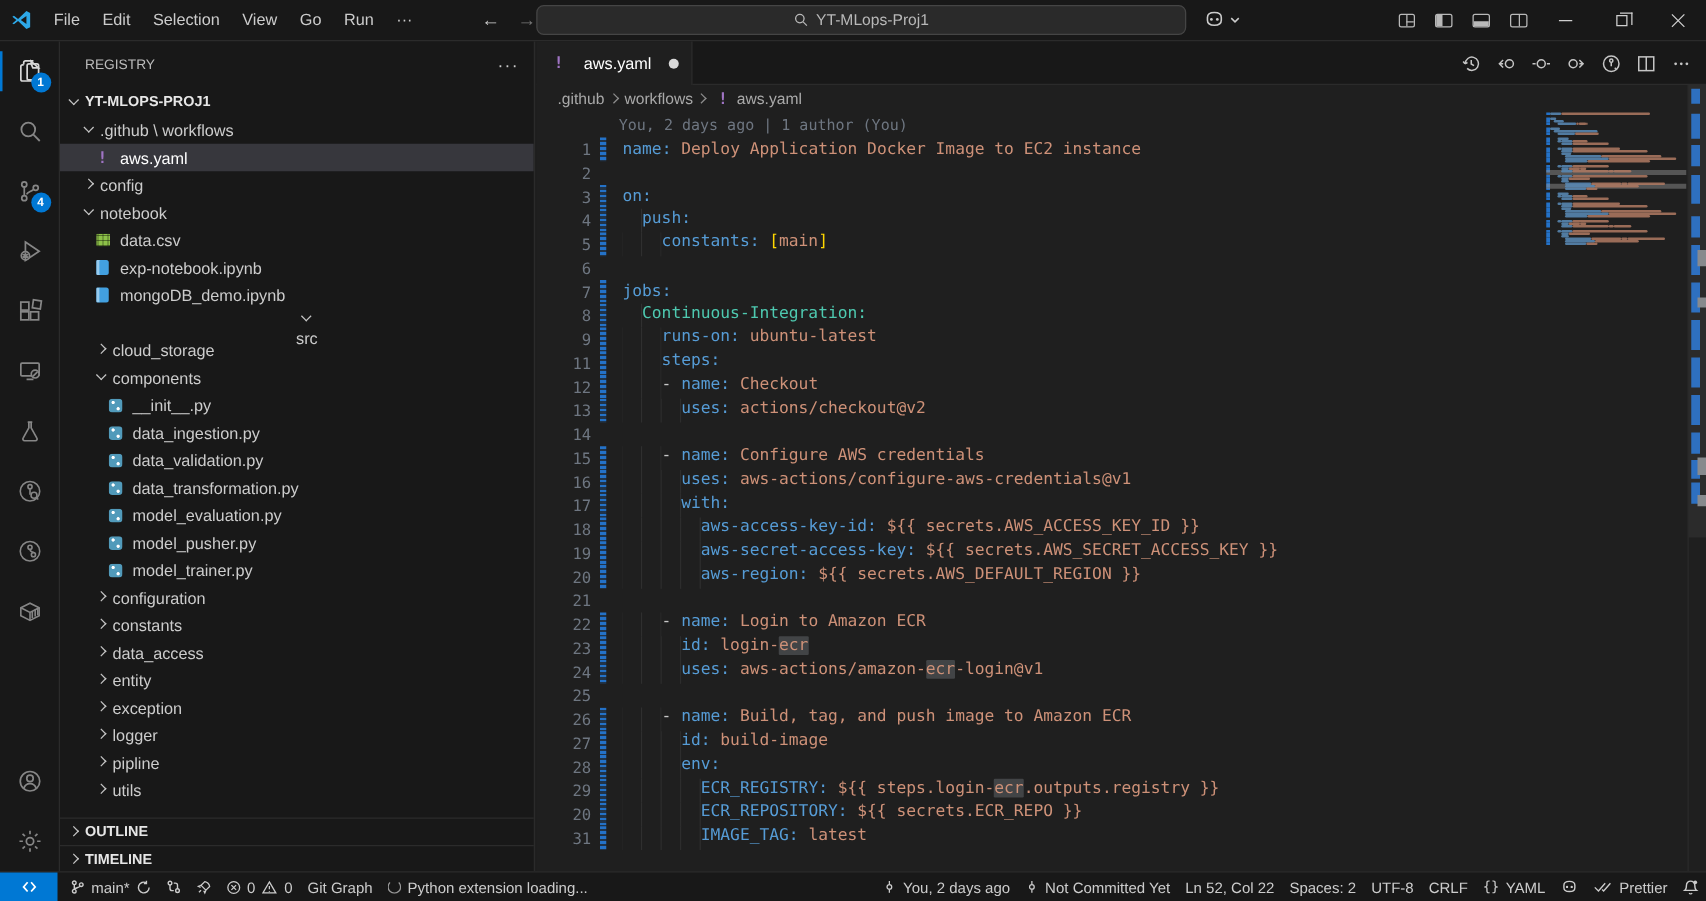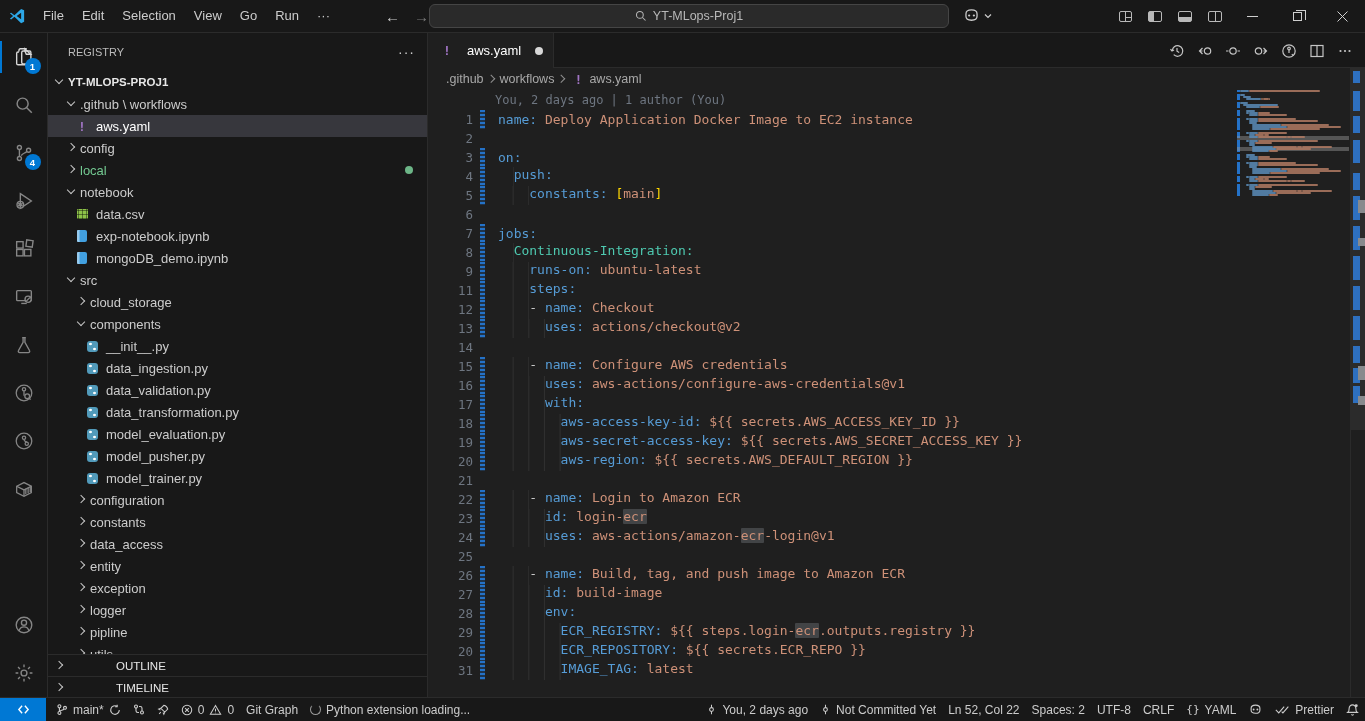--- a/index.html
+++ b/index.html
@@ -48,21 +48,21 @@
   .trow .lbl{white-space:nowrap;}
   .chev{width:16px;height:16px;position:relative;flex:none;}
   .chev::before{content:'';position:absolute;width:5px;height:5px;border-right:1.4px solid #c5c5c5;border-bottom:1.4px solid #c5c5c5;top:4px;left:4px;transform:rotate(-45deg);}
   .chev.open::before{transform:rotate(45deg);top:3px;}
   .fi{width:16px;height:16px;display:flex;align-items:center;justify-content:center;margin-right:6px;flex:none;font-family:"DejaVu Sans Mono",monospace;}
   .fi-yaml{color:#a074c4;font-weight:700;font-size:13px;}
   .fi-csv::before{content:'';width:11px;height:10px;border-radius:1px;background-color:#8dc149;background-image:linear-gradient(to right,rgba(0,0,0,.4) 1px,transparent 1px),linear-gradient(to bottom,rgba(0,0,0,.4) 1px,transparent 1px);background-size:4px 4px;background-position:1px 1px;}
   .fi-ipynb::before{content:'';width:10px;height:12px;background:#42a0e0;border-radius:1px 2px 2px 1px;box-shadow:inset 2.5px 0 0 rgba(255,255,255,.45);}
   .fi-py::before{content:'';width:11px;height:11px;border-radius:3px;background:radial-gradient(circle at 3.5px 3px,#fff 1px,transparent 1.6px),radial-gradient(circle at 7.5px 8px,#fff 1px,transparent 1.6px),#519aba;}
   .gdot{width:8px;height:8px;border-radius:50%;background:#6cb587;margin-left:auto;margin-right:14px;flex:none;}
-  .sb-section{height:22px;display:flex;align-items:center;border-top:1px solid #2b2b2b;font-weight:400;font-size:11.5px;color:#e7e7e7;padding-left:4px;gap:48px;}
+  .sb-section{height:22px;display:flex;align-items:center;border-top:1px solid #2b2b2b;font-weight:700;font-size:11.5px;color:#e7e7e7;padding-left:4px;}
 
   
   .editor{position:absolute;left:429px;top:33px;right:0;bottom:24px;background:#1f1f1f;}
   .tabbar{height:35px;background:#181818;display:flex;box-shadow:inset 0 -1px 0 #2b2b2b;}
   .tab{height:35px;background:#1f1f1f;display:flex;align-items:center;padding:0 10px;border-right:1px solid #2b2b2b;color:#ffffff;gap:6px;min-width:118px;}
   .tab .dirty{width:8px;height:8px;border-radius:50%;background:#d8d8d8;margin-left:8px;}
   .ed-actions{margin-left:auto;display:flex;align-items:center;gap:4px;padding-right:8px;color:#c5c5c5;}
   .ed-actions .ia{width:24px;height:24px;display:flex;align-items:center;justify-content:center;}
   .breadcrumb{height:22px;display:flex;align-items:center;padding-left:17px;color:#a9a9a9;font-size:12.5px;gap:3px;}
   .bc-sep{width:10px;height:10px;position:relative;opacity:.8;}
@@ -275,41 +275,36 @@
       </div>
       <div class="trow sel" style="padding-left: 26px;">
         <span class="fi fi-yaml">!</span>
         <span class="lbl">aws.yaml</span>
       </div>
       <div class="trow" style="padding-left: 16px;">
         <span class="chev"></span>
         <span class="lbl">config</span>
       </div>
       <div class="trow" style="padding-left: 16px;">
-        <span class="chev"></span>
-        <span class="lbl" style="color: rgb(115, 201, 145);">local</span>
-        <span class="gdot"></span>
-      </div>
-      <div class="trow" style="padding-left: 16px;">
         <span class="chev open"></span>
         <span class="lbl">notebook</span>
       </div>
       <div class="trow" style="padding-left: 26px;">
         <span class="fi fi-csv"></span>
         <span class="lbl">data.csv</span>
       </div>
       <div class="trow" style="padding-left: 26px;">
         <span class="fi fi-ipynb"></span>
         <span class="lbl">exp-notebook.ipynb</span>
       </div>
       <div class="trow" style="padding-left: 26px;">
         <span class="fi fi-ipynb"></span>
         <span class="lbl">mongoDB_demo.ipynb</span>
       </div>
-      <div class="trow" style="padding-left: 16px;">
+      <div class="trow" style="padding-left: 16px; flex-direction: column;">
         <span class="chev open"></span>
         <span class="lbl">src</span>
       </div>
       <div class="trow" style="padding-left: 26px;">
         <span class="chev"></span>
         <span class="lbl">cloud_storage</span>
       </div>
       <div class="trow" style="padding-left: 26px;">
         <span class="chev open"></span>
         <span class="lbl">components</span>

